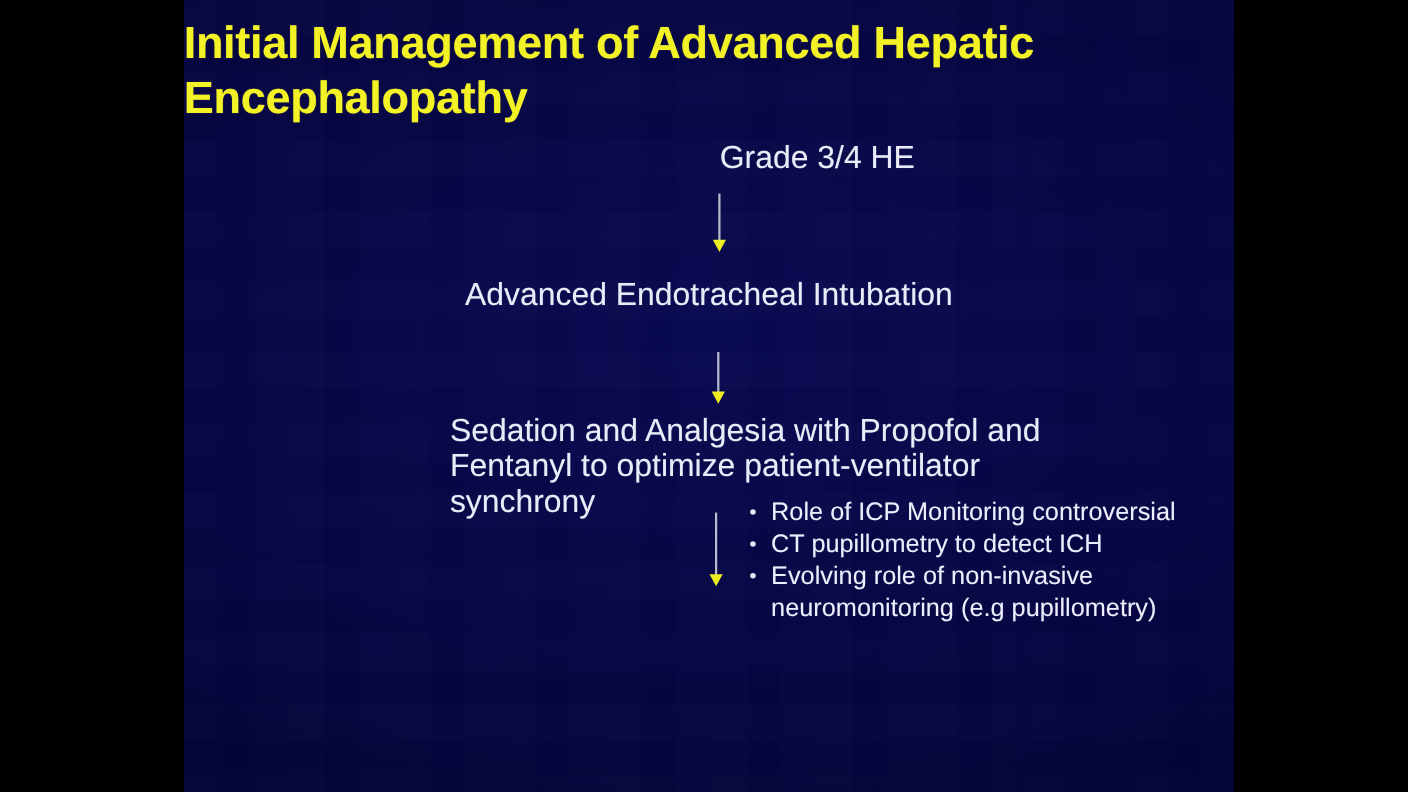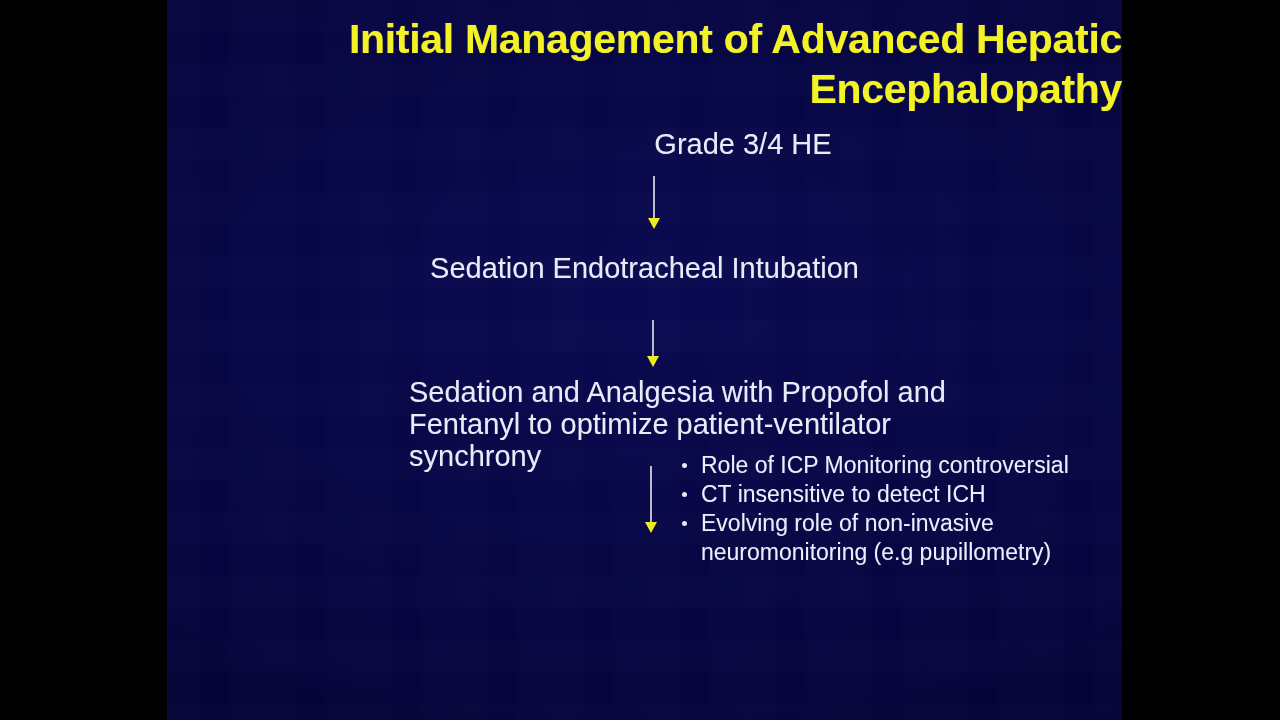--- a/index.html
+++ b/index.html
@@ -54,21 +54,21 @@
   }
   .pillar.left  { left: 0;   width: 167px; }
   .pillar.right { left: 1122px; width: 158px; }
 
   
   #slide-title {
     position: absolute;
     left: 0;
     top: 14px;
     width: 955px;
-    text-align: right;
+    text-align: left;
     color: #f2f227;
     font-size: 41px;
     font-weight: bold;
     line-height: 50px;
     letter-spacing: -0.3px;
     text-shadow: 0 0 1px rgba(242,242,39,0.45);
     white-space: pre-line;
   }
 
   
@@ -170,21 +170,21 @@
     <div id="slide-title">Initial Management of Advanced Hepatic
 Encephalopathy</div>
 
     <div class="flow-text" id="step-grade">Grade 3/4 HE</div>
 
     <div class="arrow" id="arrow-1">
       <div class="shaft"></div>
       <div class="head"></div>
     </div>
 
-    <div class="flow-text" id="step-intubation">Sedation Endotracheal Intubation</div>
+    <div class="flow-text" id="step-intubation">Advanced Endotracheal Intubation</div>
 
     <div class="arrow" id="arrow-2">
       <div class="shaft"></div>
       <div class="head"></div>
     </div>
 
     <div class="flow-text" id="step-sedation">Sedation and Analgesia with Propofol and
 Fentanyl to optimize patient-ventilator
 synchrony</div>
 
@@ -193,21 +193,21 @@
       <div class="head"></div>
     </div>
 
     <div id="bullet-list">
       <div class="bullet-item">
         <span class="dot"></span>
         <span>Role of ICP Monitoring controversial</span>
       </div>
       <div class="bullet-item">
         <span class="dot"></span>
-        <span>CT insensitive to detect ICH</span>
+        <span>CT pupillometry to detect ICH</span>
       </div>
       <div class="bullet-item">
         <span class="dot"></span>
         <span>Evolving role of non-invasive neuromonitoring (e.g pupillometry)</span>
       </div>
     </div>
 
   </div>
 
   <div class="pillar left"></div>

